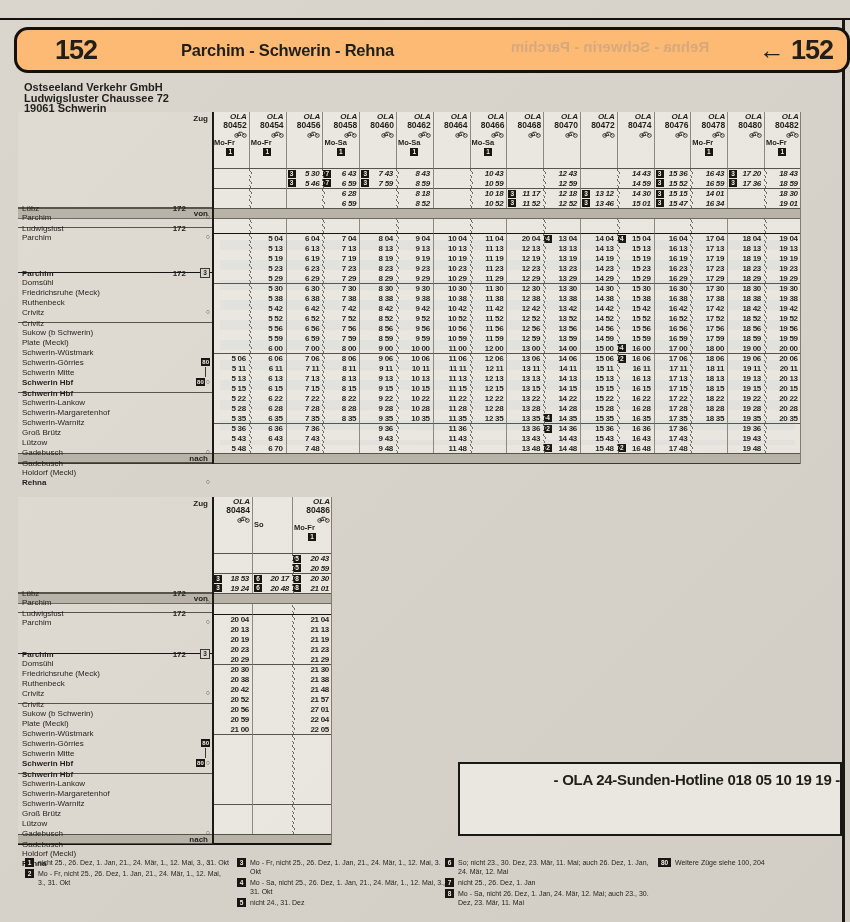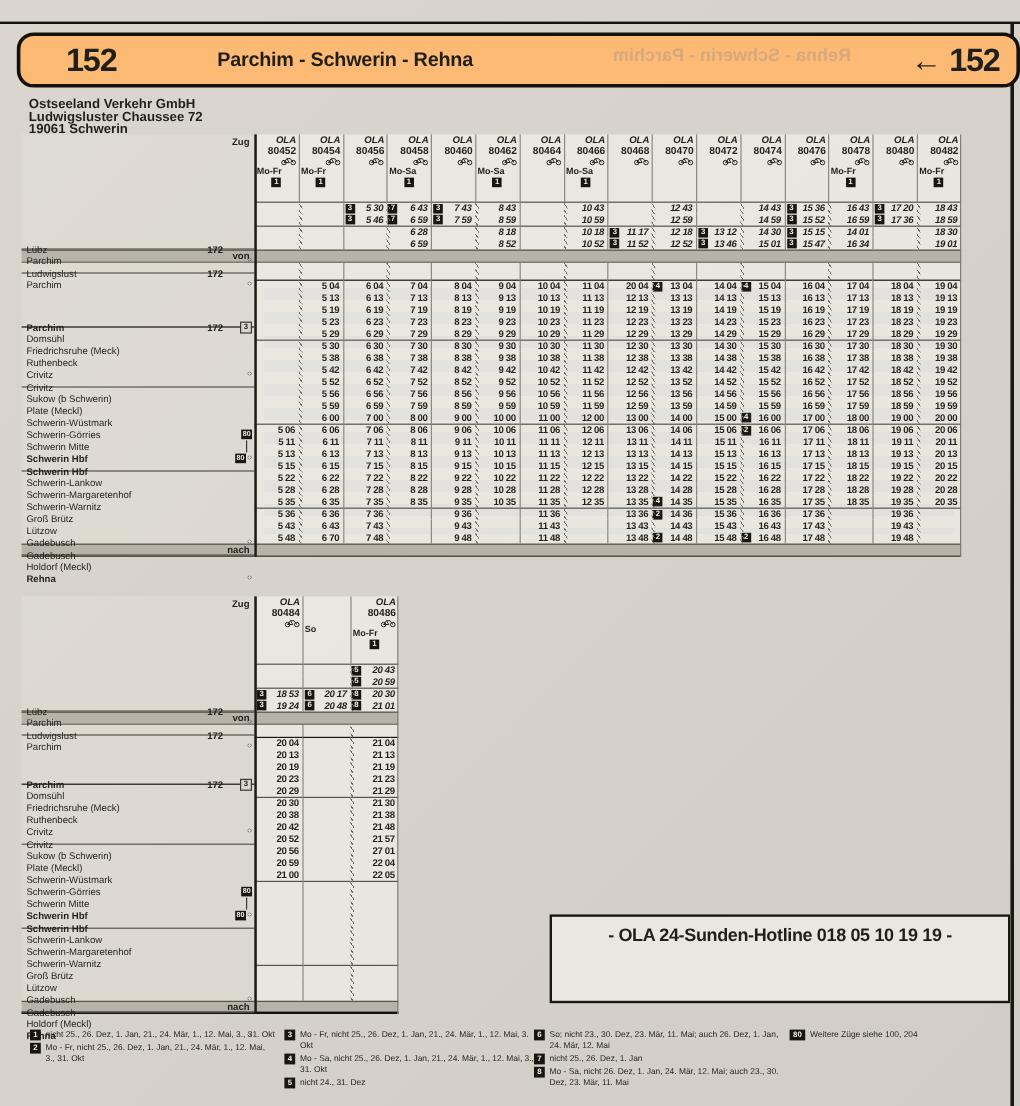--- a/index.html
+++ b/index.html
@@ -60,21 +60,21 @@
   .band span{width:190px;text-align:right;font-size:8px;font-weight:700;}
   .rt{border-top:1px solid #57544c;}
   .rt2{border-top:1.6px solid #17150f;}
   .vb{border-top:1px solid #57544c;border-bottom:1px solid #6f6b62;}
   .nb1{border-top:1px solid #57544c;border-bottom:1.6px solid #3a372f;}
   .nb2{border-top:1px solid #57544c;border-bottom:2.5px solid #14120e;}
   
   .hotline{left:458px;top:762px;width:380px;height:64px;border:2px solid #1a1815;
      background:#eae7e0;text-align:center;padding-top:6px;}
   .hl1{font-size:10.5px;font-weight:600;}
-  .hl2{font-size:15px;font-weight:800;letter-spacing:-0.3px;margin-top:1px;}
+  .hl2{font-size:15px;font-weight:800;letter-spacing:-0.3px;margin-top:1px;text-align:right;}
   .hl3{font-size:10.5px;font-weight:600;margin-top:2px;}
   
   .fn-col{position:absolute;top:858px;font-size:7px;line-height:9px;}
   .fn-item{display:flex;gap:4px;margin-bottom:2px;}
   .fb9{flex:none;background:#191611;color:#f3f0e9;font-size:6.5px;font-weight:700;
       width:9px;height:9px;line-height:9px;text-align:center;}
   .fb9.wide{width:13px;}
   .smudge{pointer-events:none;background:repeating-linear-gradient(to bottom,rgba(90,130,180,0.05) 0 10px,rgba(90,130,180,0) 10px 20px);}
 </style>
 </head>

